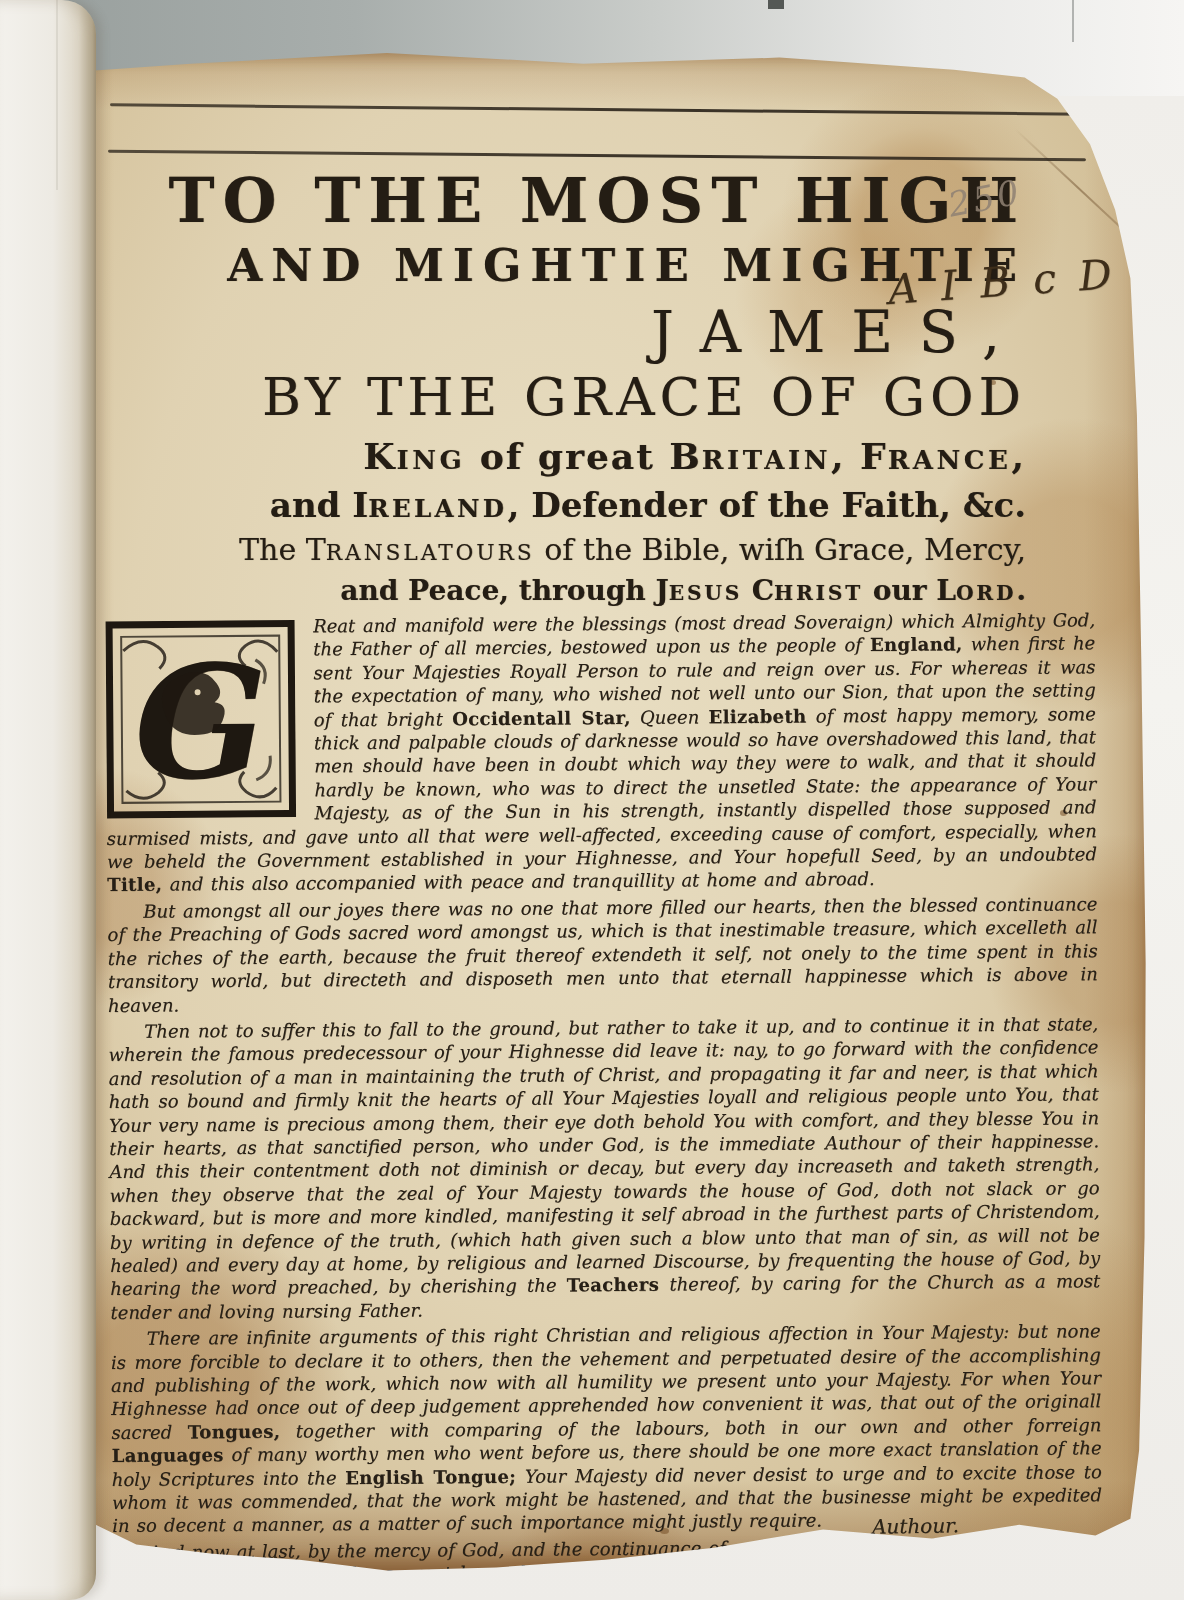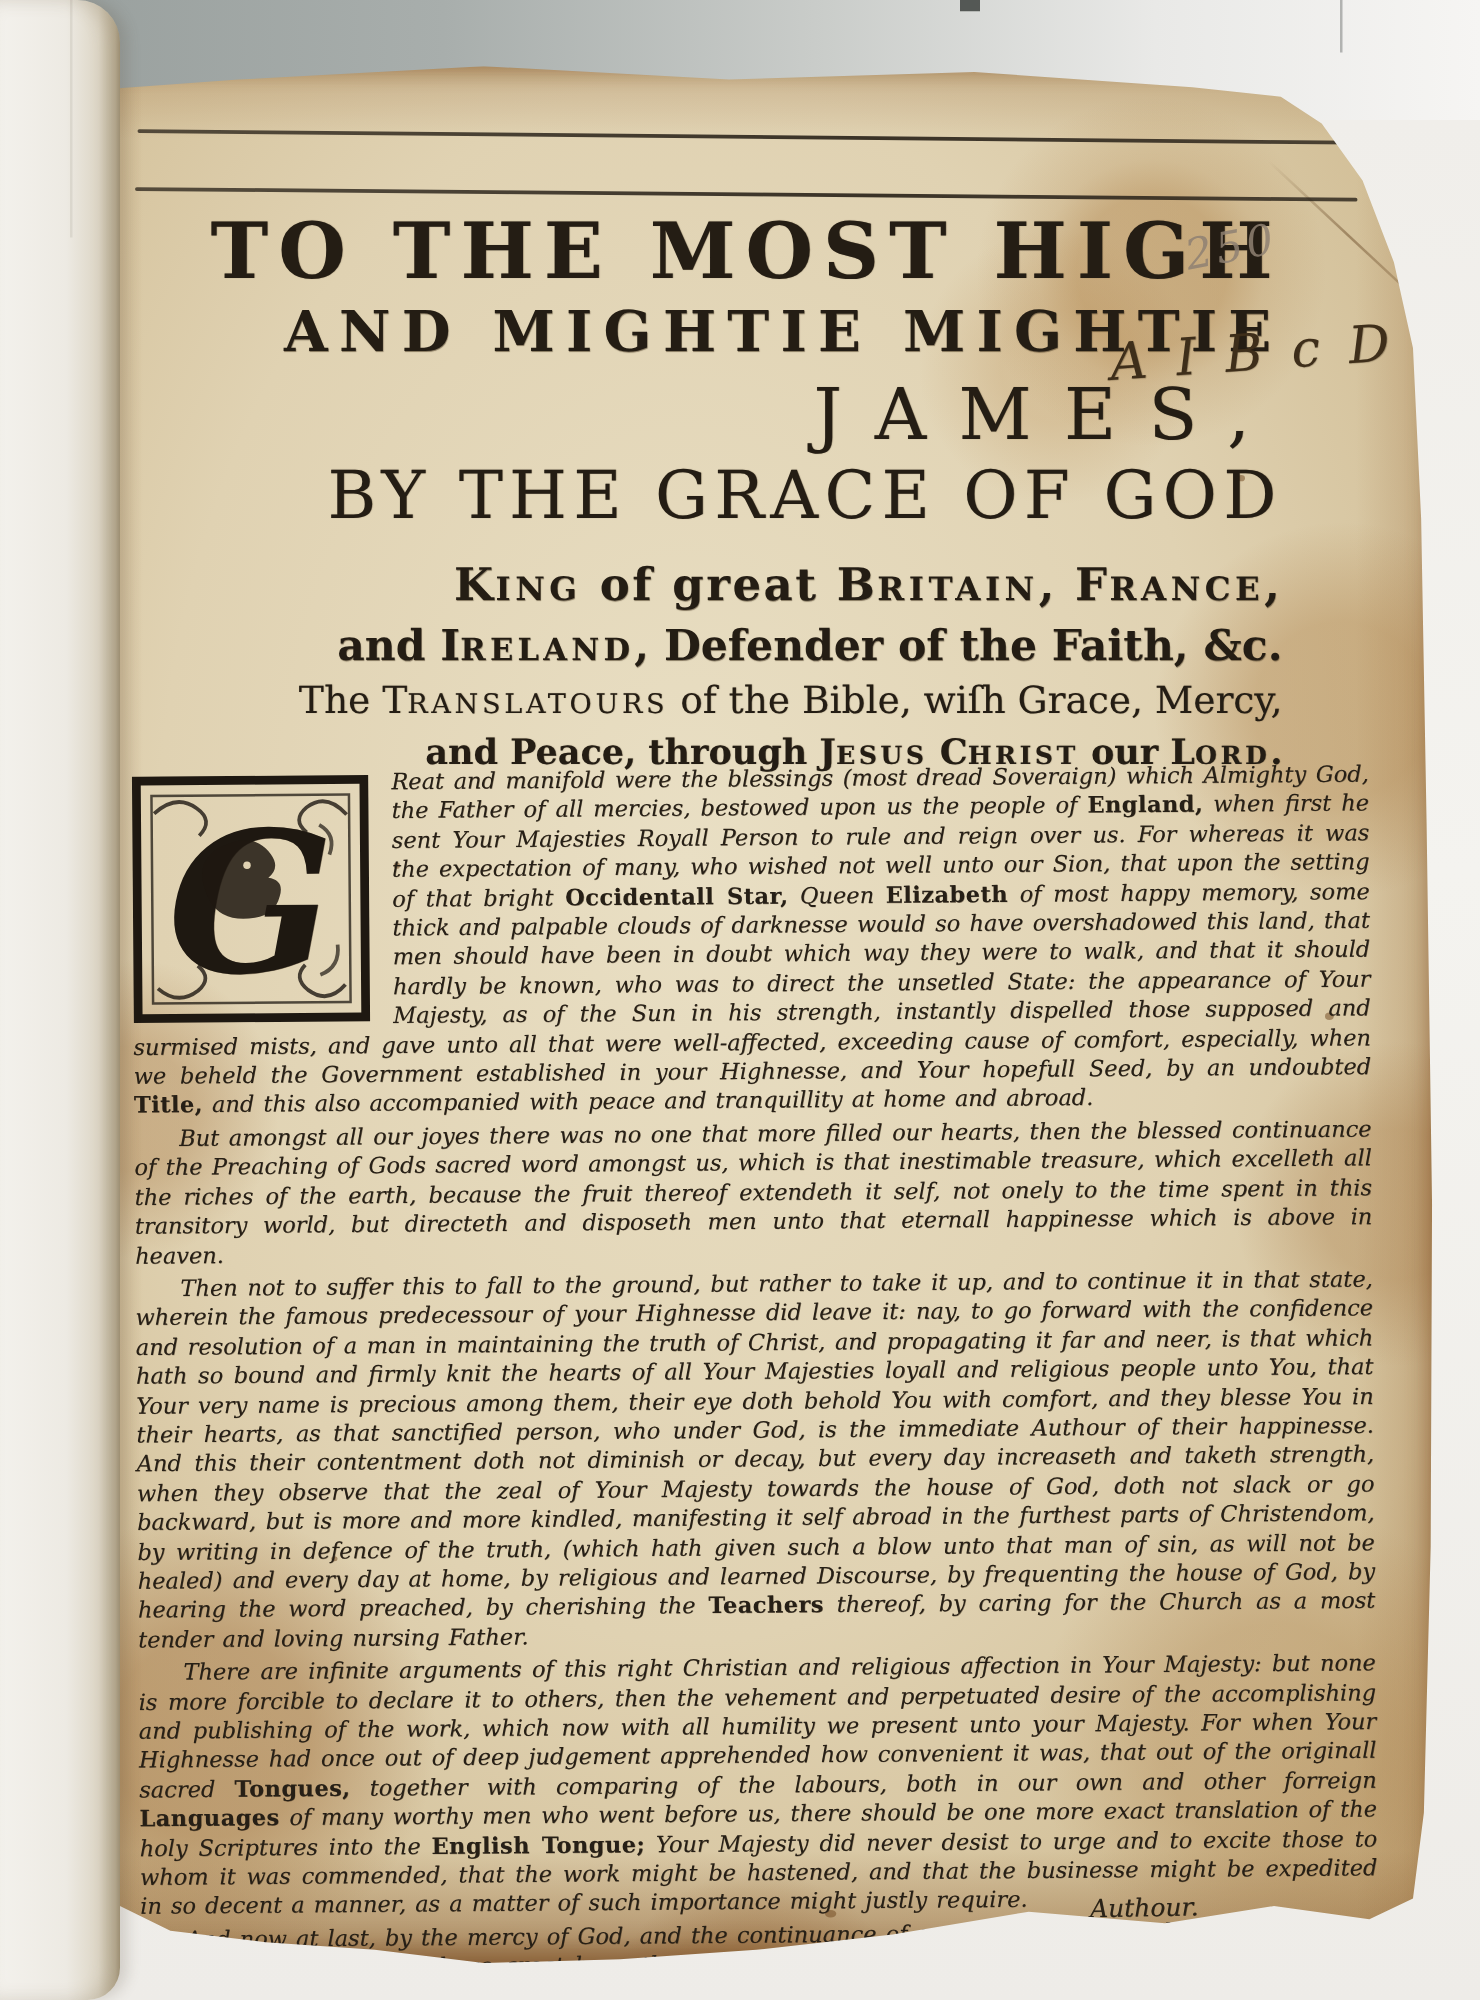--- a/index.html
+++ b/index.html
@@ -55,21 +55,21 @@
   
   .rule{position:absolute;height:3px;background:linear-gradient(90deg,rgba(40,33,24,.75),rgba(40,33,24,.9) 60%,rgba(40,33,24,.8));border-radius:2px;}
   .rule-top{left:50px;top:58px;width:975px;transform:rotate(.55deg);}
   .rule-bottom{left:48px;top:104px;width:978px;transform:rotate(.5deg);}
   
   .titles{position:absolute;left:6px;top:116px;width:960px;text-align:right;color:#241d14;text-shadow:.4px .4px .7px rgba(60,45,25,.55);}
   .t1{font-size:62px;font-weight:700;letter-spacing:8px;line-height:70px;white-space:nowrap;}
   .t2{font-size:45px;font-weight:700;letter-spacing:9px;line-height:56px;margin-top:2px;white-space:nowrap;}
   .t3{font-size:57px;font-weight:400;letter-spacing:26px;line-height:68px;margin-top:4px;white-space:nowrap;}
   .t4{font-size:53px;font-weight:400;letter-spacing:5px;line-height:62px;white-space:nowrap;}
-  .t5{font-size:36px;font-weight:600;letter-spacing:2px;line-height:48px;margin-top:16px;white-space:nowrap;}
+  .t5{font-size:36px;font-weight:600;letter-spacing:2px;line-height:48px;margin-top:4px;white-space:nowrap;}
   .t6{font-size:34px;font-weight:700;line-height:42px;white-space:nowrap;}
   .t7{font-size:30px;font-weight:400;line-height:40px;white-space:nowrap;}
   .t8{font-size:28px;font-weight:700;line-height:36px;white-space:nowrap;}
   .sc{text-transform:uppercase;font-size:.72em;letter-spacing:.14em;}
   
   .pencil-note{
     position:absolute;left:888px;top:128px;z-index:3;
     font-size:34px;font-style:italic;color:#8f8173;letter-spacing:3px;
     transform:rotate(-11deg);opacity:.85;
   }

